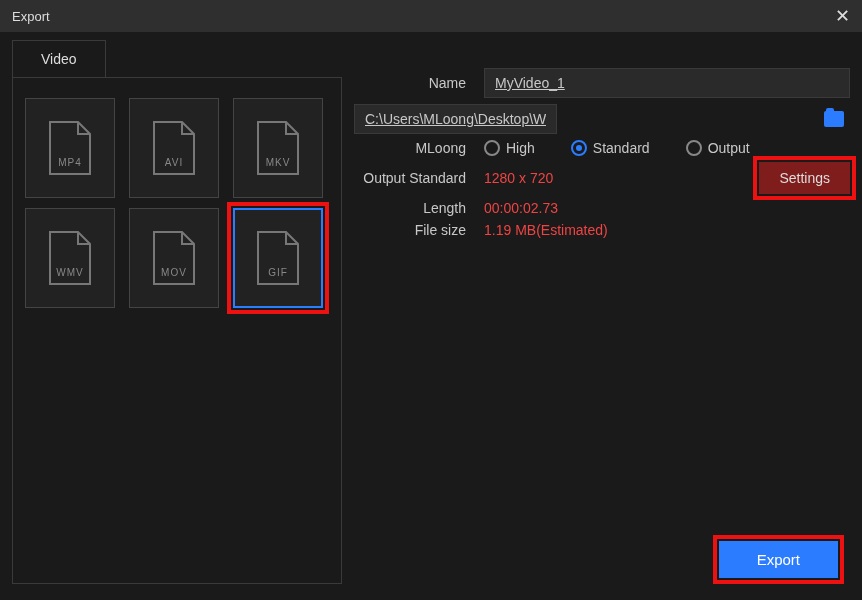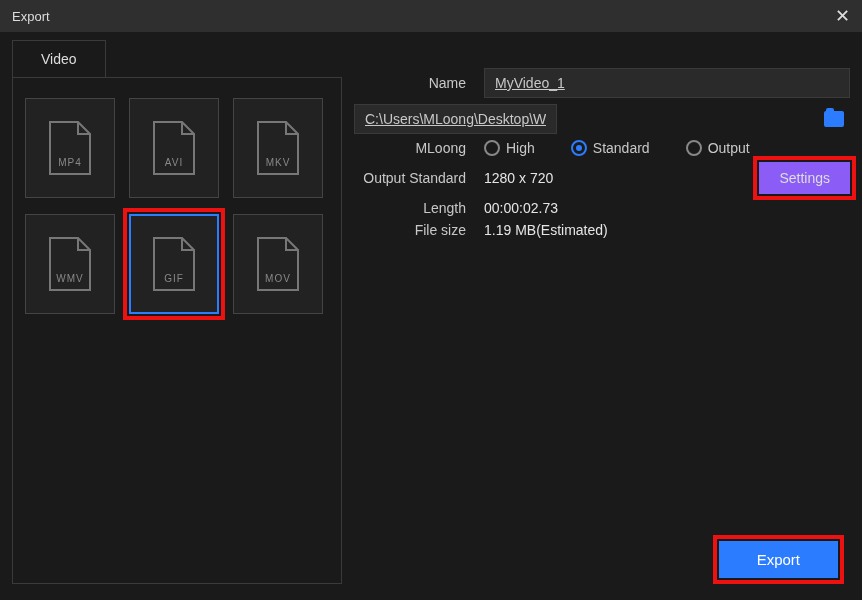--- a/index.html
+++ b/index.html
@@ -45,21 +45,21 @@
     .format-area {
       flex: 1;
       border: 1px solid #3a3a3a;
       padding: 20px 12px;
       background: #1a1a1a;
     }
     .format-grid {
       display: grid;
       grid-template-columns: repeat(3, 90px);
       grid-auto-rows: 100px;
-      gap: 16px 14px;
+      gap: 10px 14px;
     }
     .fmt {
       border: 1px solid #444;
       background: #222;
       display: flex;
       align-items: center;
       justify-content: center;
       cursor: pointer;
       position: relative;
     }
@@ -158,23 +158,23 @@
       position: relative;
     }
     .radio.sel .circ { border-color: #2b7cff; }
     .radio.sel .circ::after {
       content: "";
       position: absolute;
       inset: 3px;
       background: #2b7cff;
       border-radius: 50%;
     }
-    .value { color: #e5e5e5; }
+    .value { color: #ef4444; }
     .settings-btn {
-      background: #8b5cf6;
+      background: #7f1d1d;
       color: #ddd;
       border: none;
       padding: 8px 20px;
       cursor: pointer;
       font-size: 14px;
       position: relative;
     }
     .settings-wrap {
       margin-left: auto;
       position: relative;
@@ -247,38 +247,38 @@
           </div>
           <div class="fmt">
             <div class="file-icon">
               <svg class="file-svg" width="48" height="58" viewBox="0 0 48 58">
                 <path d="M4 2 H32 L44 14 V54 H4 Z" fill="none" stroke="#777" stroke-width="2"></path>
                 <path d="M32 2 V14 H44" fill="none" stroke="#777" stroke-width="2"></path>
               </svg>
               <div class="file-label">WMV</div>
             </div>
           </div>
+          <div class="fmt">
+            <div class="file-icon">
+              <svg class="file-svg" width="48" height="58" viewBox="0 0 48 58">
+                <path d="M4 2 H32 L44 14 V54 H4 Z" fill="none" stroke="#777" stroke-width="2"></path>
+                <path d="M32 2 V14 H44" fill="none" stroke="#777" stroke-width="2"></path>
+              </svg>
+              <div class="file-label">MOV</div>
+            </div>
+          </div>
           <div class="fmt selected">
             <div class="file-icon">
               <svg class="file-svg" width="48" height="58" viewBox="0 0 48 58">
                 <path d="M4 2 H32 L44 14 V54 H4 Z" fill="none" stroke="#777" stroke-width="2"></path>
                 <path d="M32 2 V14 H44" fill="none" stroke="#777" stroke-width="2"></path>
               </svg>
               <div class="file-label">GIF</div>
             </div>
             <div class="hi-box"></div>
-          </div>
-          <div class="fmt">
-            <div class="file-icon">
-              <svg class="file-svg" width="48" height="58" viewBox="0 0 48 58">
-                <path d="M4 2 H32 L44 14 V54 H4 Z" fill="none" stroke="#777" stroke-width="2"></path>
-                <path d="M32 2 V14 H44" fill="none" stroke="#777" stroke-width="2"></path>
-              </svg>
-              <div class="file-label">MOV</div>
-            </div>
           </div>
         </div>
     </div>
   </div>
 
   <div class="right-panel">
 
     <div class="row">
       <div class="label">Name</div>
       <input class="name-input" value="MyVideo_1" style="">

